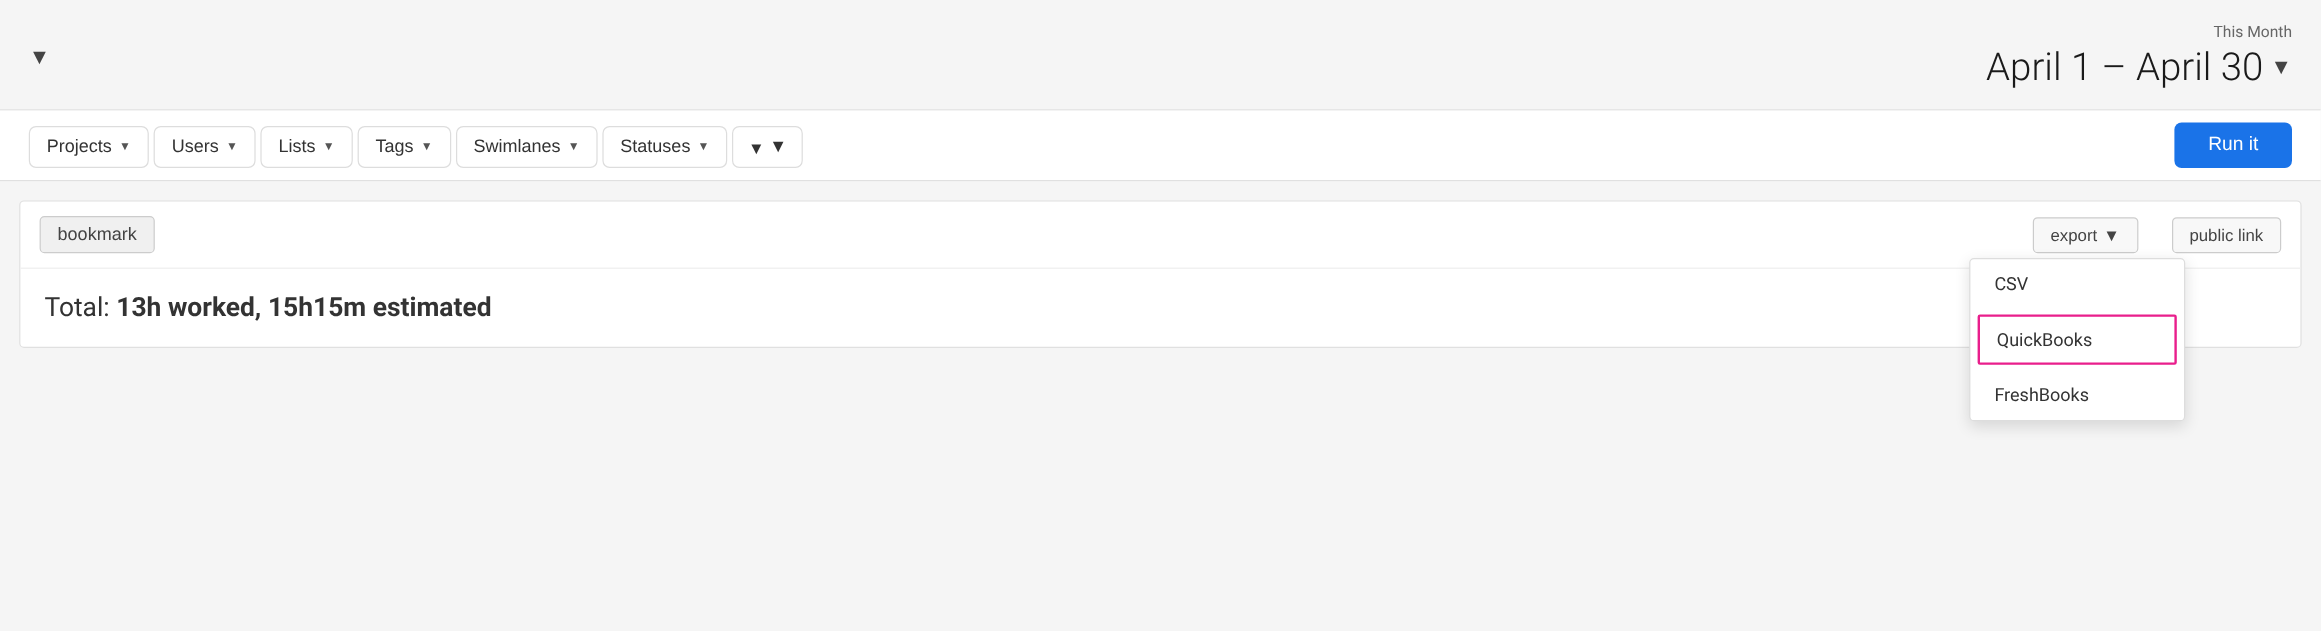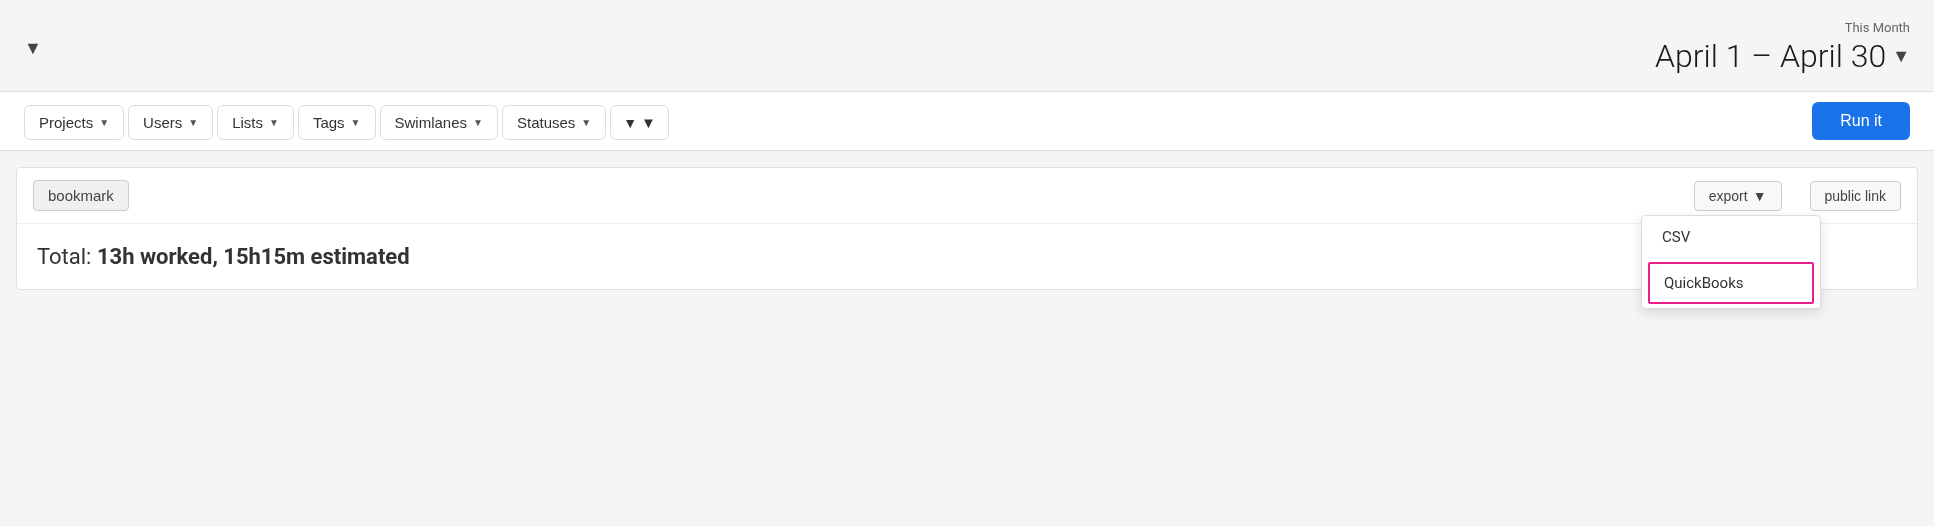--- a/index.html
+++ b/index.html
@@ -278,20 +278,21 @@
     <div class="top-bar-right">
       <button class="export-btn">
         <span>export</span>
         <span>▼</span>
       </button>
       <button class="public-link-btn">public link</button>
 
       <div class="export-dropdown">
         <div class="dropdown-item">CSV</div>
         <div class="dropdown-item highlighted">QuickBooks</div>
+        <div class="dropdown-item">FreshBooks</div>
       </div>
     </div>
   </div>
 
   <div class="total-row">
     <span>Total: </span><strong>13h worked, 15h15m estimated</strong>
   </div>
 </div>
 
 </body></html>

